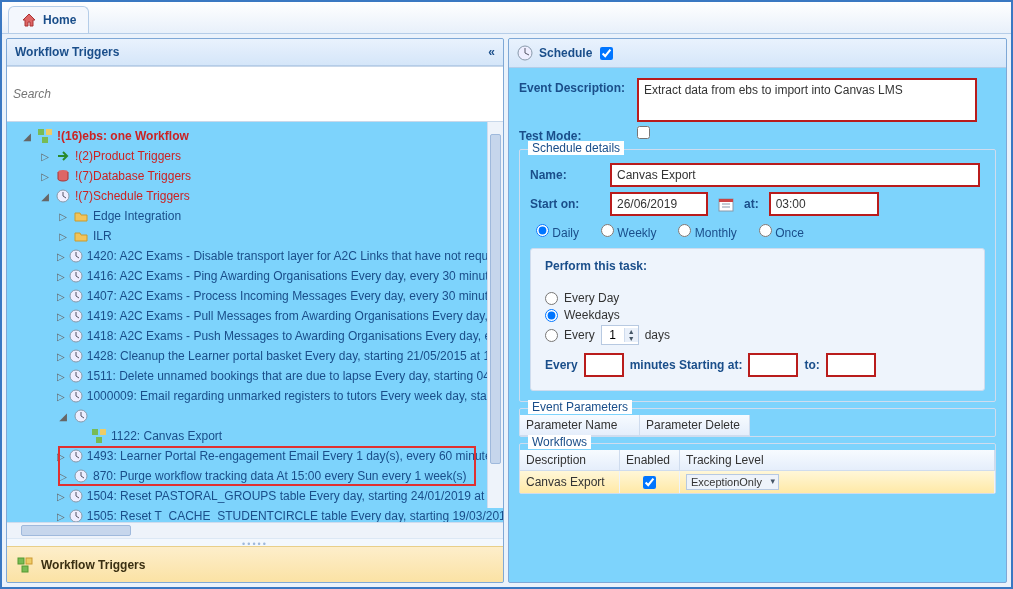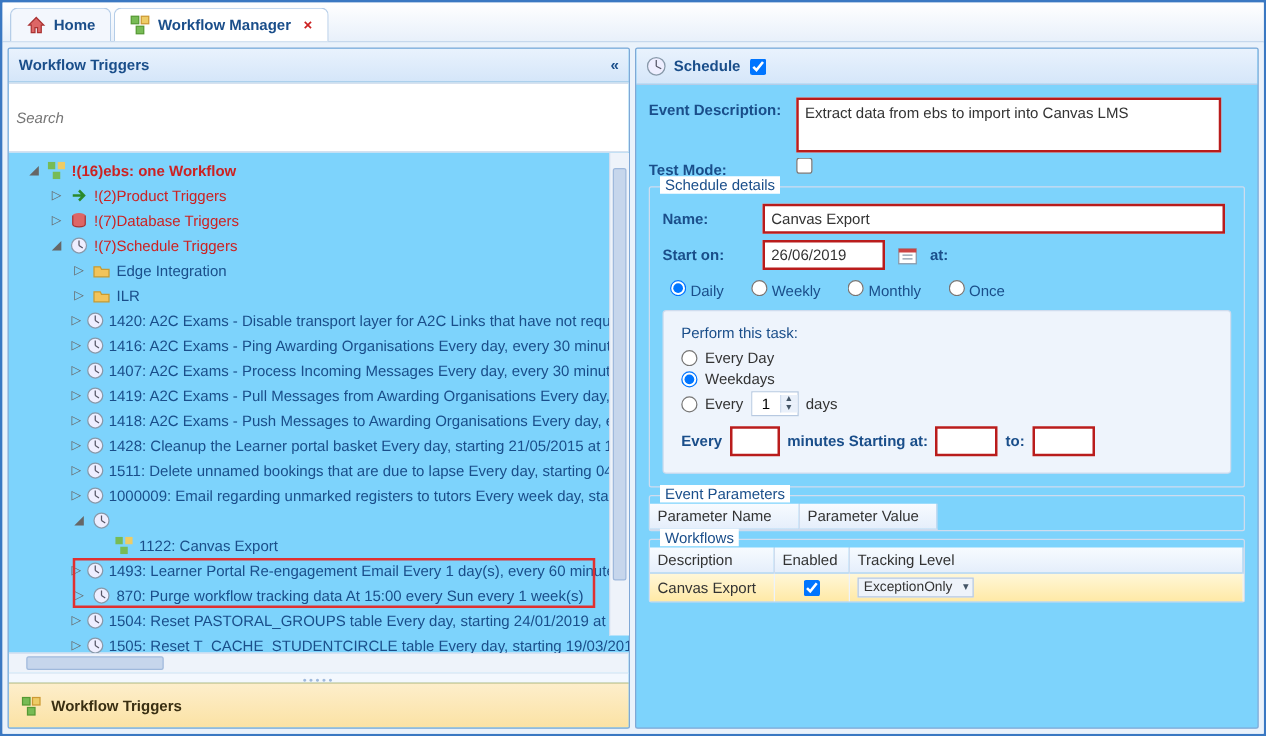--- a/index.html
+++ b/index.html
@@ -33,21 +33,21 @@
 .row{display:flex;align-items:flex-start;gap:8px;margin:4px 0}
 .row label{width:110px;font-weight:bold;color:#1a4e8a;padding-top:3px}
 .txt{border:2px solid #b91c1c;padding:3px 5px;color:#333;background:#fff;font-size:12px}
 .desc{width:340px;height:44px;resize:none}
 .fieldset{border:1px solid #cfdcee;border-radius:2px;margin:6px 0;padding:8px 10px 10px;position:relative}
 .fieldset>.legend{position:absolute;top:-9px;left:8px;background:#fff;padding:0 4px;color:#1a4e8a}
 .inline{display:flex;align-items:center;gap:10px;margin:5px 0}
 .inline label{font-weight:bold;color:#1a4e8a}
 .radio-row{display:flex;gap:22px;margin:8px 6px}
 .task-box{background:#eef4fc;border:1px solid #cfdcee;border-radius:3px;padding:10px 14px;margin-top:4px}
-.task-box .title{font-weight:normal;margin-bottom:6px;color:#1a4e8a}
+.task-box .title{font-weight:bold;margin-bottom:18px;color:#1a4e8a}
 .task-box .opt{display:flex;align-items:center;gap:6px;margin:3px 0;color:#333}
 .spinner{display:inline-flex;align-items:center;border:1px solid #b7c9e1;background:#fff}
 .spinner input{border:none;width:22px;text-align:center;padding:2px}
 .spinner .btns{display:flex;flex-direction:column}
 .spinner .btns span{font-size:7px;line-height:7px;padding:0 3px;color:#456;cursor:pointer;background:#e9f0fa;border-left:1px solid #cfdcee}
 .grid{border:1px solid #cfdcee;margin-top:2px}
 .grid-hdr,.grid-row{display:flex}
 .grid-hdr>div{background:linear-gradient(#f7fbff,#e5eefb);border-right:1px solid #cfdcee;border-bottom:1px solid #cfdcee;padding:3px 6px;color:#333}
 .grid-row>div{padding:3px 6px;border-right:1px solid #eef3fa;color:#333;display:flex;align-items:center}
 .grid-row.sel{background:linear-gradient(#fff7d8,#ffe9a6)}
@@ -60,31 +60,20 @@
 
 <div class="tabs">
   <div class="tab">
     <span class="ic">
         <svg width="16" height="16">
           <polygon points="8,2 14,8 12,8 12,14 9,14 9,10 7,10 7,14 4,14 4,8 2,8" fill="#d66" stroke="#a33"></polygon>
         </svg>
       </span>
     <span>Home</span>
   </div>
-  <div class="tab active">
-    <span class="ic">
-        <svg width="16" height="16">
-          <rect x="1" y="1" width="6" height="6" fill="#7b5" stroke="#593"></rect>
-          <rect x="9" y="1" width="6" height="6" fill="#ec6" stroke="#c93"></rect>
-          <rect x="5" y="9" width="6" height="6" fill="#7b5" stroke="#593"></rect>
-        </svg>
-      </span>
-    <span>Workflow Manager</span>
-    <span class="x">×</span>
-  </div>
 </div>
 
 <div class="workspace">
   <div class="pane left">
     <div class="pane-hdr">
       <span>Workflow Triggers</span>
       <span class="collapse">«</span>
     </div>
     <input class="search" placeholder="Search" style="">
     <div class="tree-wrap">
@@ -352,20 +341,21 @@
           <input class="txt" style="width: 98px;" value="26/06/2019">
           <span class="ic">
               <svg width="16" height="16">
                 <rect x="1" y="3" width="14" height="12" fill="#fff" stroke="#89a"></rect>
                 <rect x="1" y="3" width="14" height="3" fill="#c44"></rect>
                 <line x1="4" y1="8" x2="12" y2="8" stroke="#89a"></line>
                 <line x1="4" y1="11" x2="12" y2="11" stroke="#89a"></line>
               </svg>
             </span>
           <label>at:</label>
+          <input class="txt" style="width: 110px;" value="03:00">
         </div>
         <div class="radio-row">
           <span class="opt"><input type="radio" name="freq" checked="" style=""> <span>Daily</span></span>
           <span class="opt"><input type="radio" name="freq" style=""> <span>Weekly</span></span>
           <span class="opt"><input type="radio" name="freq" style=""> <span>Monthly</span></span>
           <span class="opt"><input type="radio" name="freq" style=""> <span>Once</span></span>
         </div>
         <div class="task-box">
           <div class="title">Perform this task:</div>
           <div class="opt">
@@ -397,21 +387,21 @@
             <input class="txt" style="width: 50px;">
           </div>
         </div>
       </div>
 
       <div class="fieldset" style="padding:4px 0 0">
         <div class="legend">Event Parameters</div>
         <div class="grid" style="border:none">
           <div class="grid-hdr">
             <div style="width:120px">Parameter Name</div>
-            <div style="width:110px">Parameter Value</div>
+            <div style="width:110px">Parameter Delete</div>
           </div>
         </div>
       </div>
 
       <div class="fieldset" style="padding:4px 0 0">
         <div class="legend">Workflows</div>
         <div class="grid" style="border:none">
           <div class="grid-hdr">
             <div style="width:100px">Description</div>
             <div style="width:60px">Enabled</div>

